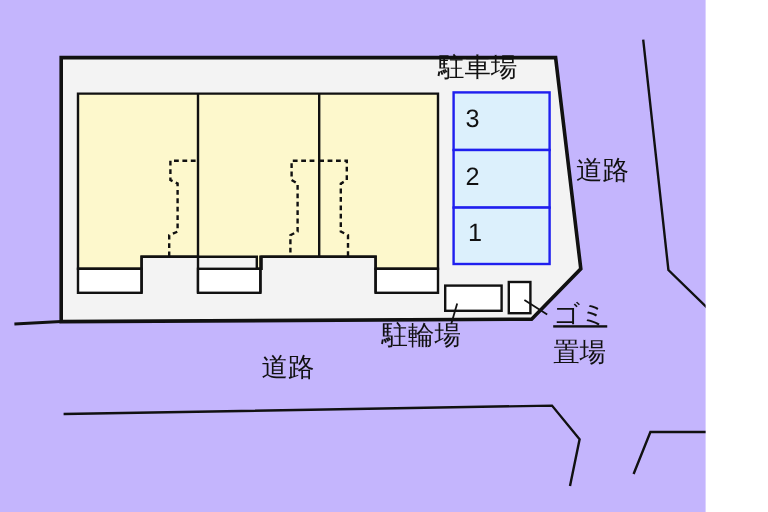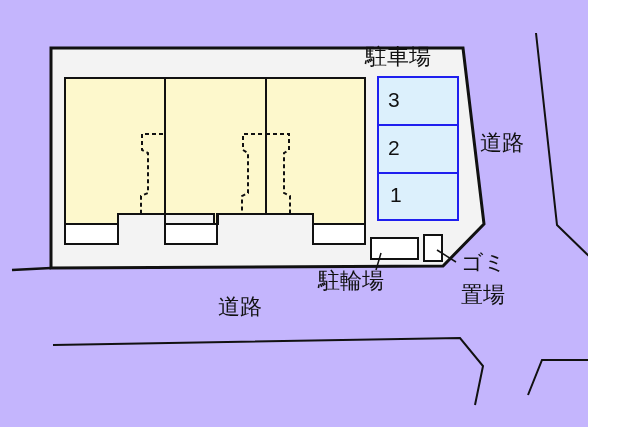--- a/index.html
+++ b/index.html
@@ -56,15 +56,15 @@
     <polyline points="528,395 542,360 632,360" fill="none" stroke="#111" stroke-width="2"></polyline>
   </svg>
 
   <div class="lbl" style="left:365px; top:46px;">駐車場</div>
   <div class="num" style="left:388px; top:89px;">3</div>
   <div class="num" style="left:388px; top:137px;">2</div>
   <div class="num" style="left:390px; top:184px;">1</div>
   <div class="lbl" style="left:480px; top:132px;">道路</div>
   <div class="lbl" style="left:218px; top:296px;">道路</div>
   <div class="lbl" style="left:318px; top:270px;">駐輪場</div>
-  <div class="lbl" style="left:461px; top:252px;">ゴミ</div>
+  <div class="lbl" style="left:461px; top:252px;text-decoration:underline;">ゴミ</div>
   <div class="lbl" style="left:461px; top:284px;">置場</div>
 </div>
 
 </body></html>

